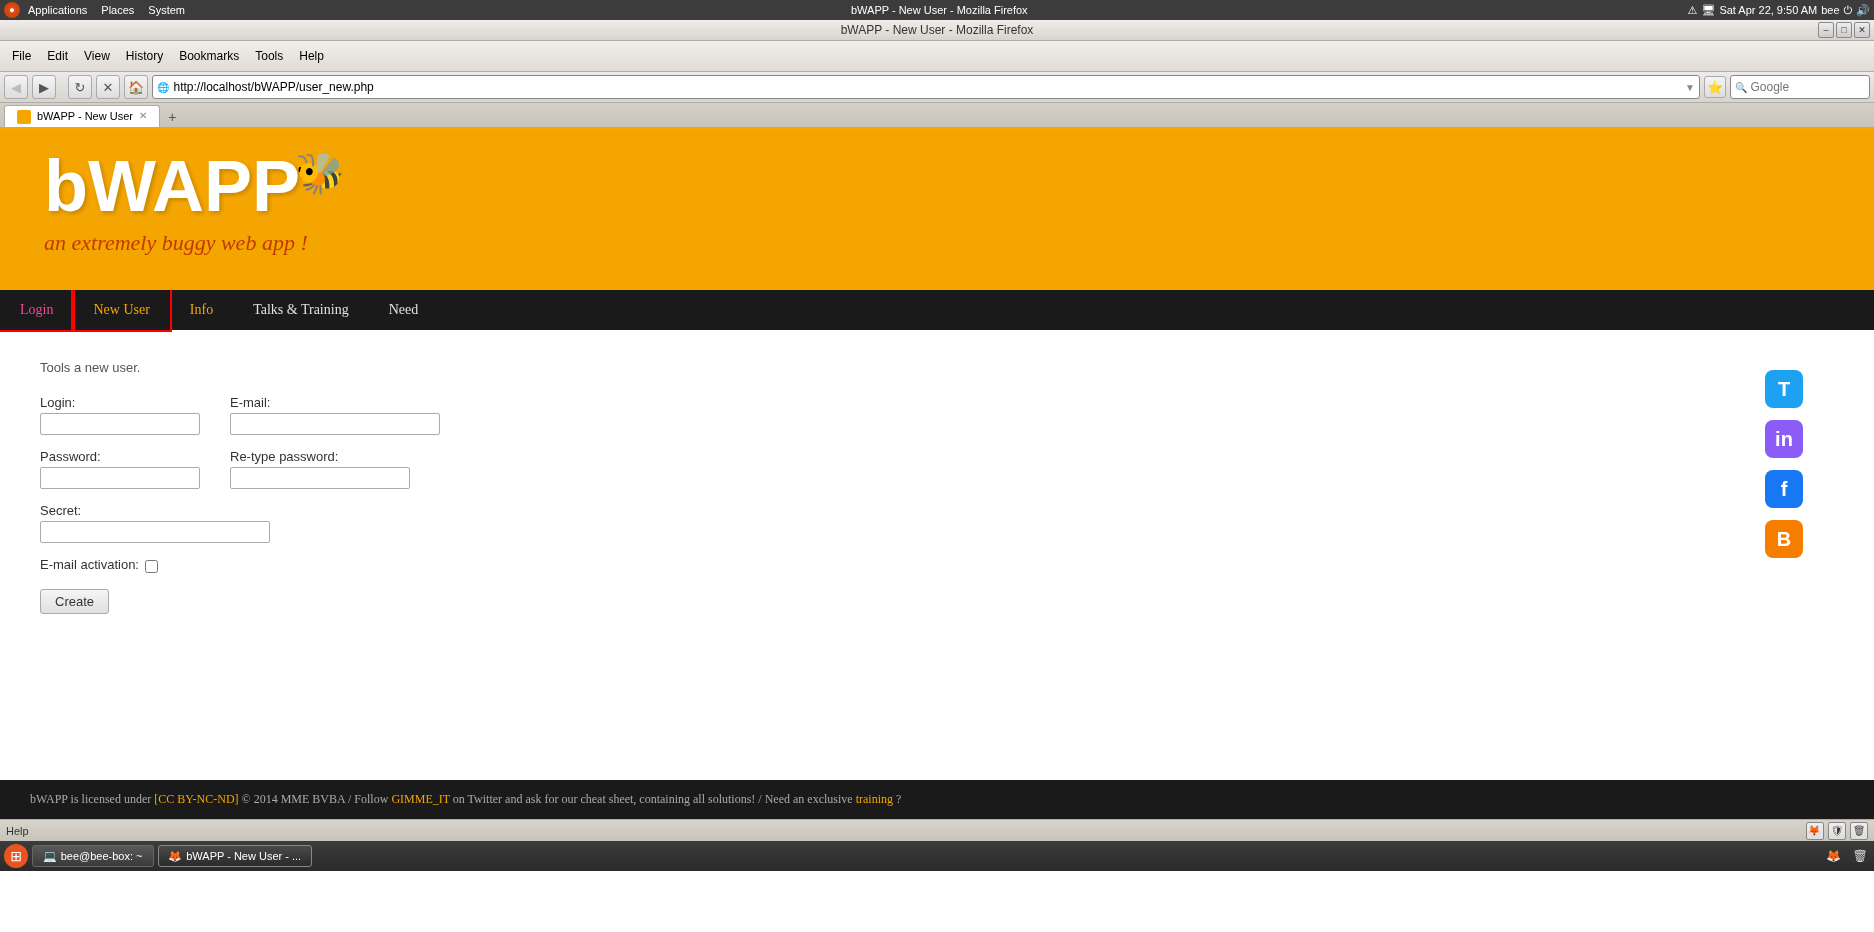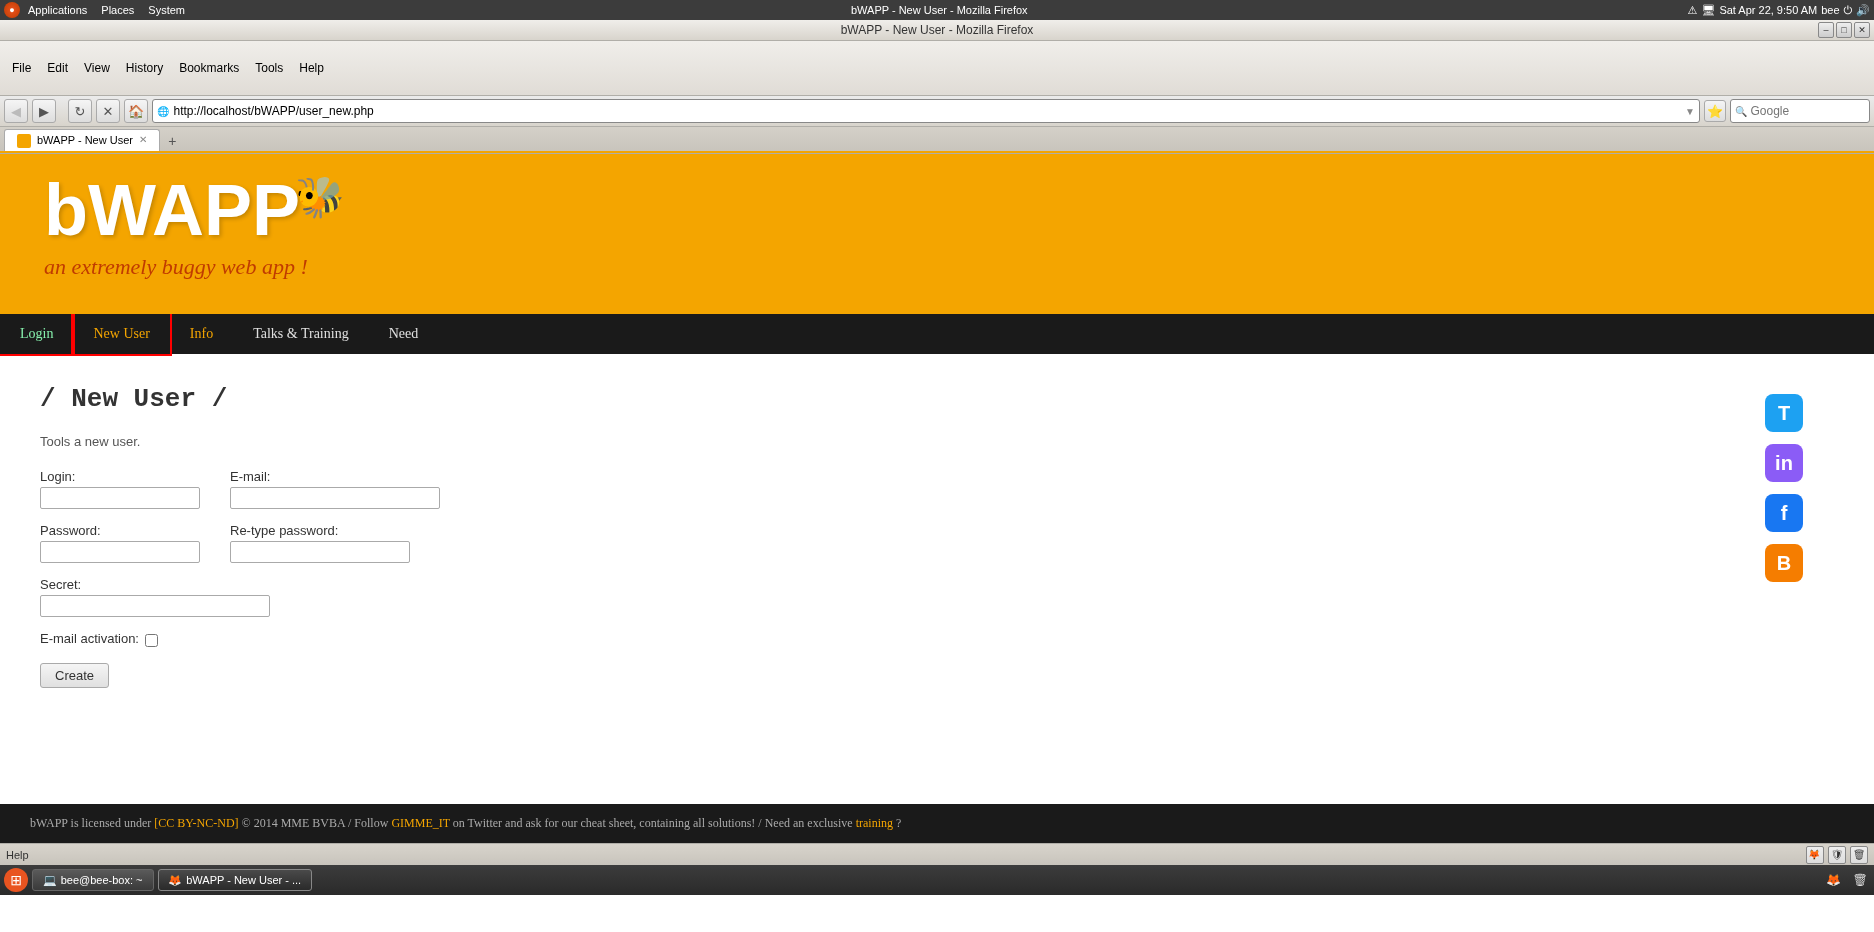--- a/index.html
+++ b/index.html
@@ -65,21 +65,21 @@
       padding: 3px 4px;
       display: flex;
       align-items: center;
       gap: 4px;
       border-bottom: 1px solid #b0aea8;
     }
     .ff-menu-bar {
       background: linear-gradient(to bottom, #f0eeea, #e0dcd6);
       display: flex;
       align-items: center;
-      padding: 18px 4px;
+      padding: 6px 4px;
       border-bottom: 1px solid #b0aea8;
       font-size: 12px;
     }
     .ff-menu-item { padding: 2px 8px; cursor: pointer; }
 
     .ff-nav-btn {
       width: 24px; height: 24px;
       border: 1px solid #aaa;
       background: linear-gradient(to bottom, #f5f5f5, #ddd);
       border-radius: 3px;
@@ -198,21 +198,21 @@
       color: #e0e0e0;
       padding: 12px 20px;
       cursor: pointer;
       font-size: 14px;
       font-family: Georgia, serif;
       text-decoration: none;
       display: block;
     }
     .bwapp-nav-item.active-login {
       outline: 2px solid red;
-      color: #86efac;
+      color: #ec4899;
     }
     .bwapp-nav-item.active-newuser {
       outline: 2px solid red;
       color: #f4a500;
     }
 
     
     .bwapp-content {
       background: white;
       padding: 30px 40px;
@@ -462,21 +462,20 @@
   <div class="bwapp-nav">
     <a class="bwapp-nav-item active-login">Login</a>
     <a class="bwapp-nav-item active-newuser">New User</a>
     <a class="bwapp-nav-item" style="color:#f4a500;">Info</a>
     <a class="bwapp-nav-item">Talks &amp; Training</a>
     <a class="bwapp-nav-item">Need</a>
   </div>
 
   <div class="bwapp-content">
     <div class="bwapp-main">
-      <h1 class="page-title">/ New User /</h1>
       <p class="create-user-text">Tools a new user.</p>
 
       
       <div class="form-row">
         <div class="form-group">
           <label class="form-label">Login:</label>
           <input class="form-input form-input-login" type="text" style="">
         </div>
         <div class="form-group">
           <label class="form-label">E-mail:</label>

